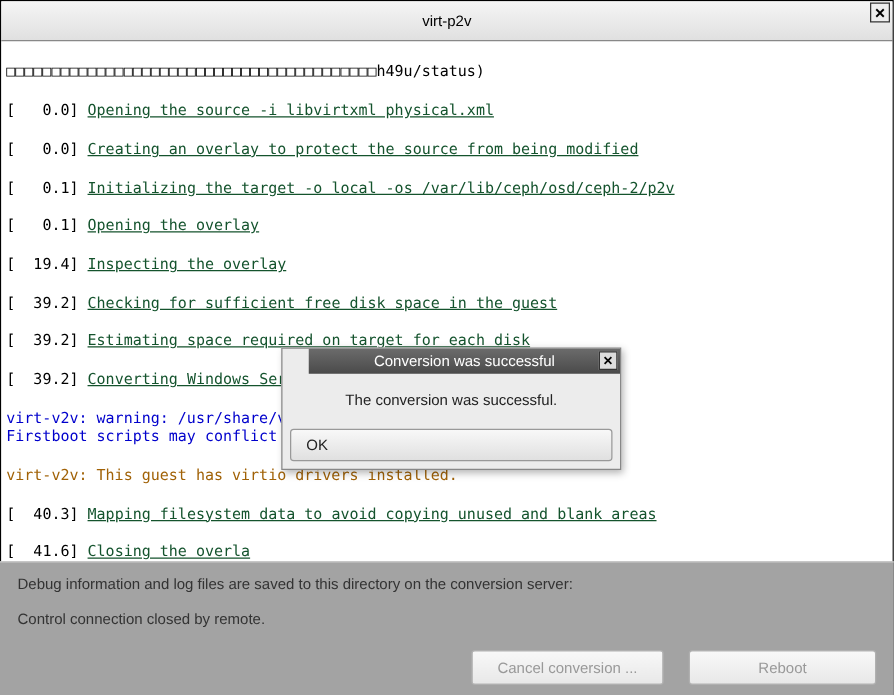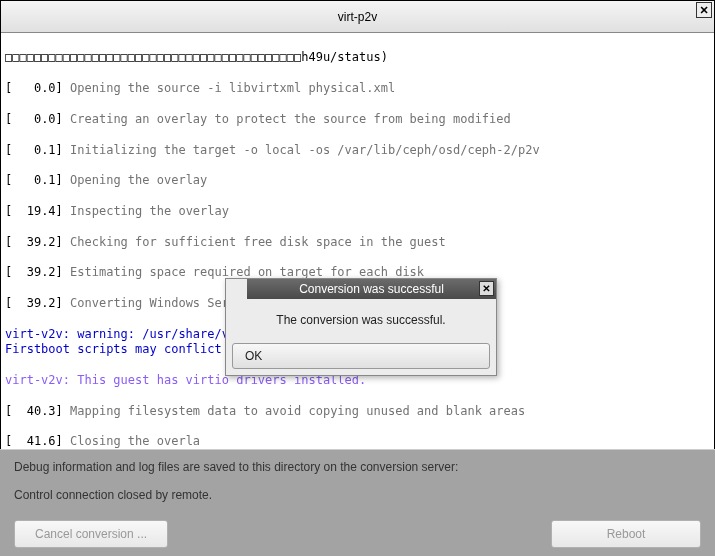--- a/index.html
+++ b/index.html
@@ -44,40 +44,40 @@
     padding: 2px 4px;
     background: #fff;
     color: #000;
     line-height: 1.28;
     font-size: 12px;
     white-space: pre;
     height: 440px;
     overflow: hidden;
   }
   .line { white-space: pre; }
-  .green { color: #737373; }
+  .green { color: #14532d; text-decoration: underline; }
   .blue { color: #0000cc; }
-  .magenta { color: #8b5cf6; }
+  .magenta { color: #a16207; }
   .footer {
     position: absolute;
     bottom: 0;
     left: 0;
     right: 0;
     background: #a3a3a3;
     border-top: 1px solid #ccc;
     padding: 10px 14px 8px 14px;
     font-family: sans-serif;
     font-size: 12px;
     color: #333;
   }
   .footer-text { margin-bottom: 4px; }
   .footer-buttons {
     display: flex;
-    justify-content: space-between;
-    gap: 8px;
+    justify-content: flex-end;
+    gap: 20px;
     margin-top: 18px;
   }
   .btn {
     background: linear-gradient(to bottom, #f8f8f8, #e8e8e8);
     border: 1px solid #b0b0b0;
     border-radius: 3px;
     padding: 6px 20px;
     font-family: sans-serif;
     font-size: 12px;
     min-width: 150px;

